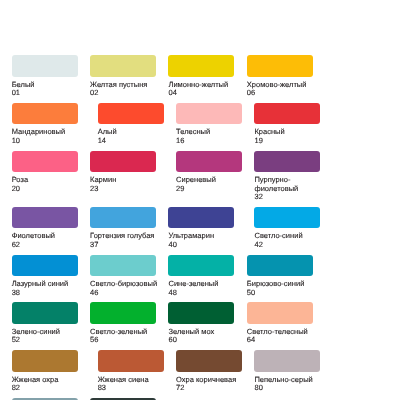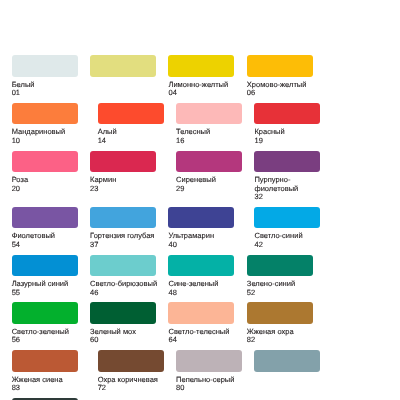--- a/index.html
+++ b/index.html
@@ -31,20 +31,24 @@
 
   <div class="swatch-cell">
         <div class="swatch-chip" style="background-color: rgb(223, 233, 234);"></div>
         <div class="swatch-caption">
           <div class="swatch-name">Белый</div>
           <div class="swatch-code">01</div>
         </div>
       </div>
       <div class="swatch-cell">
         <div class="swatch-chip" style="background-color: rgb(226, 222, 127);"></div>
+        <div class="swatch-caption">
+          <div class="swatch-name">Желтая пустыня</div>
+          <div class="swatch-code">02</div>
+        </div>
       </div>
       <div class="swatch-cell">
         <div class="swatch-chip" style="background-color: rgb(237, 210, 0);"></div>
         <div class="swatch-caption">
           <div class="swatch-name">Лимонно-желтый</div>
           <div class="swatch-code">04</div>
         </div>
       </div>
       <div class="swatch-cell">
         <div class="swatch-chip" style="background-color: rgb(253, 189, 6);"></div>
@@ -106,21 +110,21 @@
         <div class="swatch-chip" style="background-color: rgb(122, 62, 128);"></div>
         <div class="swatch-caption">
           <div class="swatch-name">Пурпурно-фиолетовый</div>
           <div class="swatch-code">32</div>
         </div>
       </div>
       <div class="swatch-cell">
         <div class="swatch-chip" style="background-color: rgb(121, 85, 163);"></div>
         <div class="swatch-caption">
           <div class="swatch-name">Фиолетовый</div>
-          <div class="swatch-code">54</div>
+          <div class="swatch-code">62</div>
         </div>
       </div>
       <div class="swatch-cell">
         <div class="swatch-chip" style="background-color: rgb(66, 164, 221);"></div>
         <div class="swatch-caption">
           <div class="swatch-name">Гортензия голубая</div>
           <div class="swatch-code">37</div>
         </div>
       </div>
       <div class="swatch-cell">
@@ -134,35 +138,42 @@
         <div class="swatch-chip" style="background-color: rgb(3, 169, 230);"></div>
         <div class="swatch-caption">
           <div class="swatch-name">Светло-синий</div>
           <div class="swatch-code">42</div>
         </div>
       </div>
       <div class="swatch-cell">
         <div class="swatch-chip" style="background-color: rgb(3, 144, 212);"></div>
         <div class="swatch-caption">
           <div class="swatch-name">Лазурный синий</div>
-          <div class="swatch-code">55</div>
+          <div class="swatch-code">38</div>
         </div>
       </div>
       <div class="swatch-cell">
         <div class="swatch-chip" style="background-color: rgb(108, 205, 205);"></div>
         <div class="swatch-caption">
           <div class="swatch-name">Светло-бирюзовый</div>
           <div class="swatch-code">46</div>
         </div>
       </div>
       <div class="swatch-cell">
         <div class="swatch-chip" style="background-color: rgb(4, 177, 166);"></div>
         <div class="swatch-caption">
           <div class="swatch-name">Сине-зеленый</div>
           <div class="swatch-code">48</div>
+        </div>
+      </div>
+      <div class="swatch-cell">
+        <div class="swatch-chip" style="background-color: rgb(5, 147, 175);"></div>
+        <div class="swatch-caption">
+          <div class="swatch-name">Бирюзово-синий</div>
+          <div class="swatch-code">50</div>
         </div>
       </div>
       <div class="swatch-cell">
         <div class="swatch-chip" style="background-color: rgb(4, 129, 104);"></div>
         <div class="swatch-caption">
           <div class="swatch-name">Зелено-синий</div>
           <div class="swatch-code">52</div>
         </div>
       </div>
       <div class="swatch-cell">

